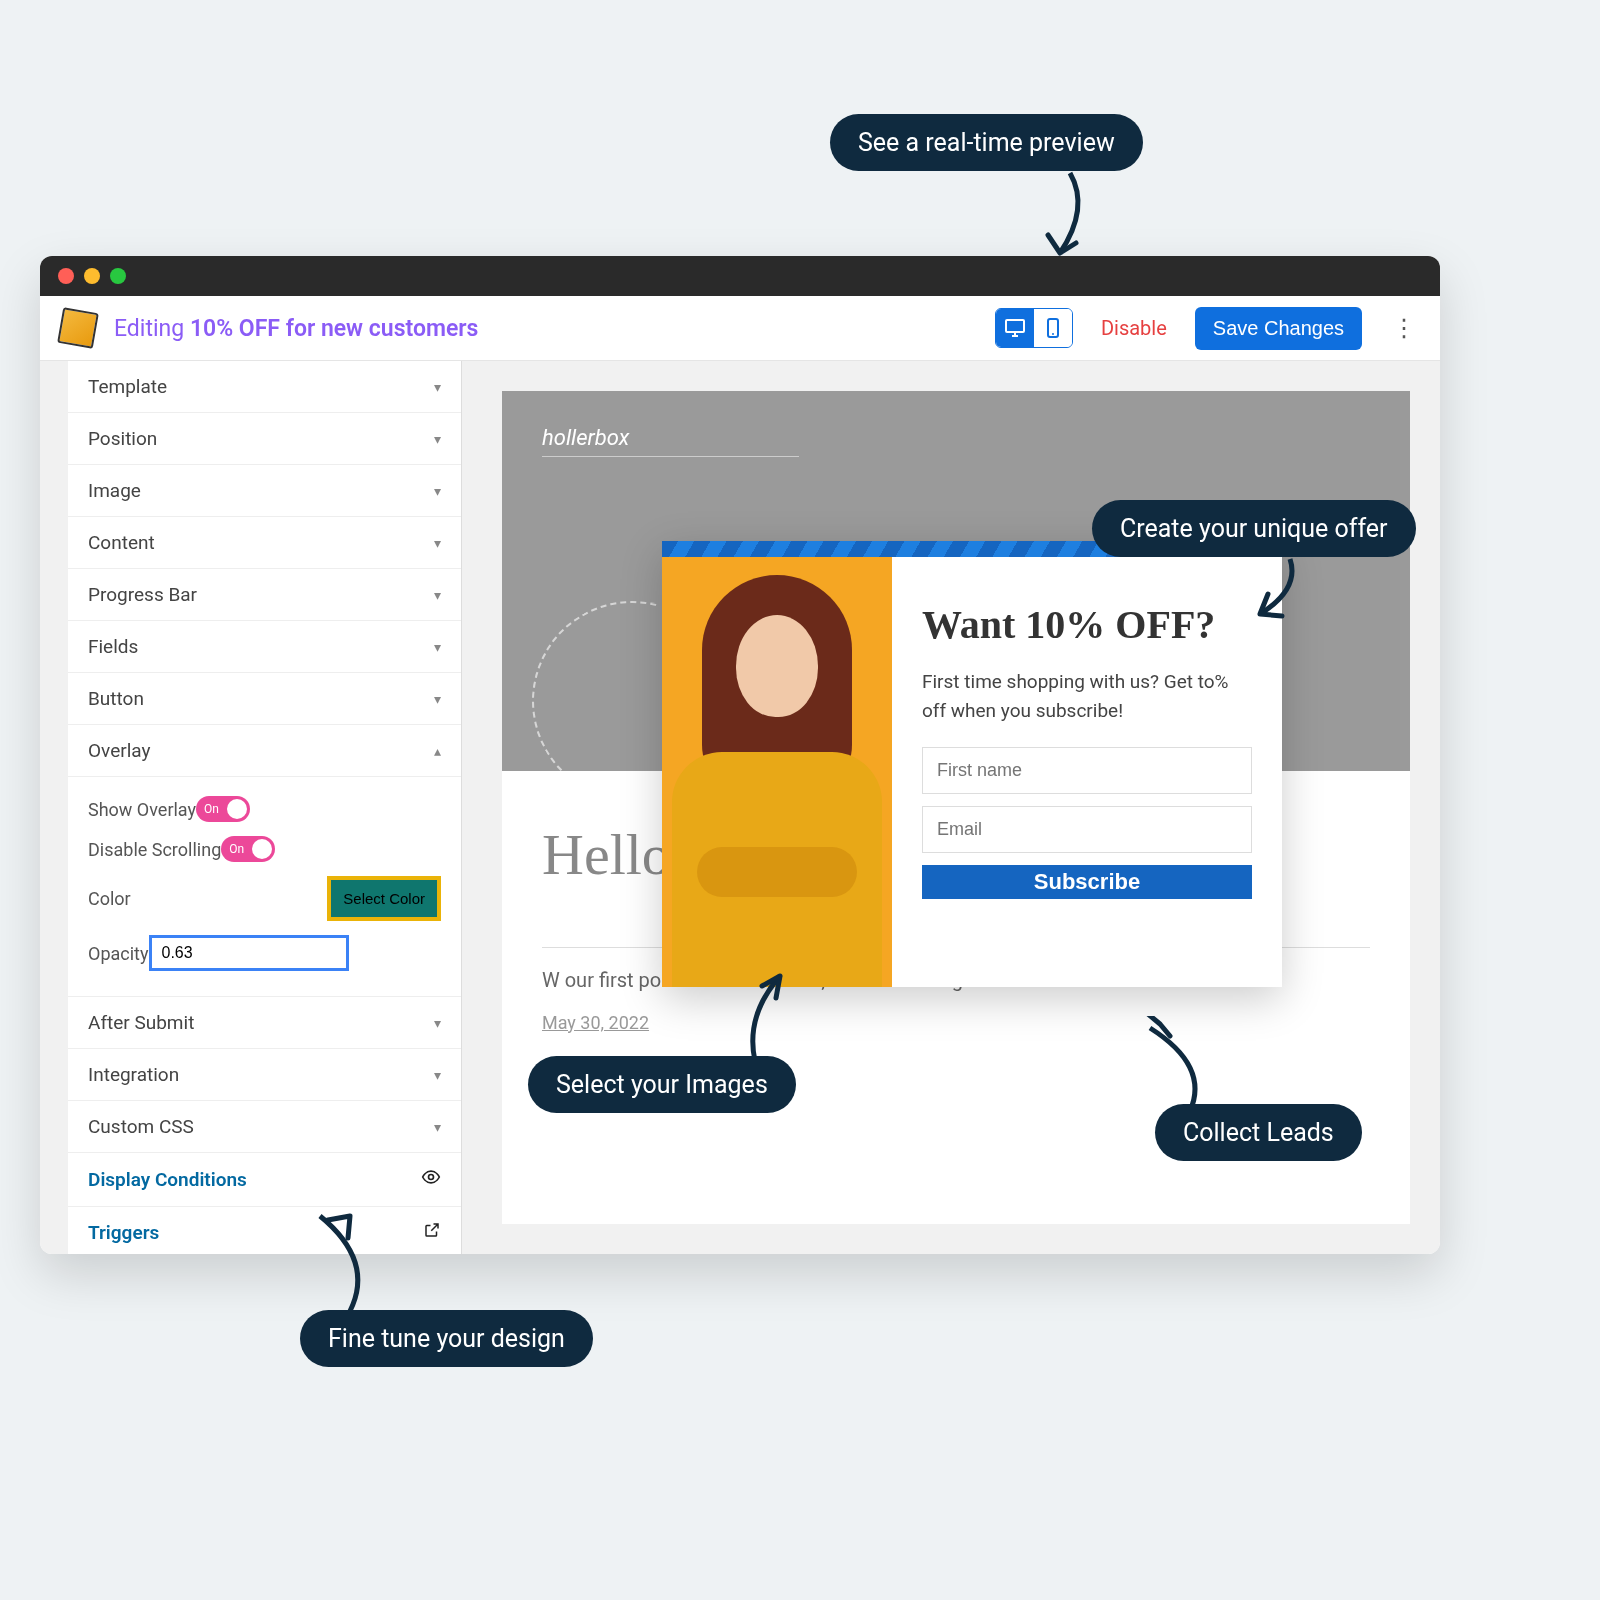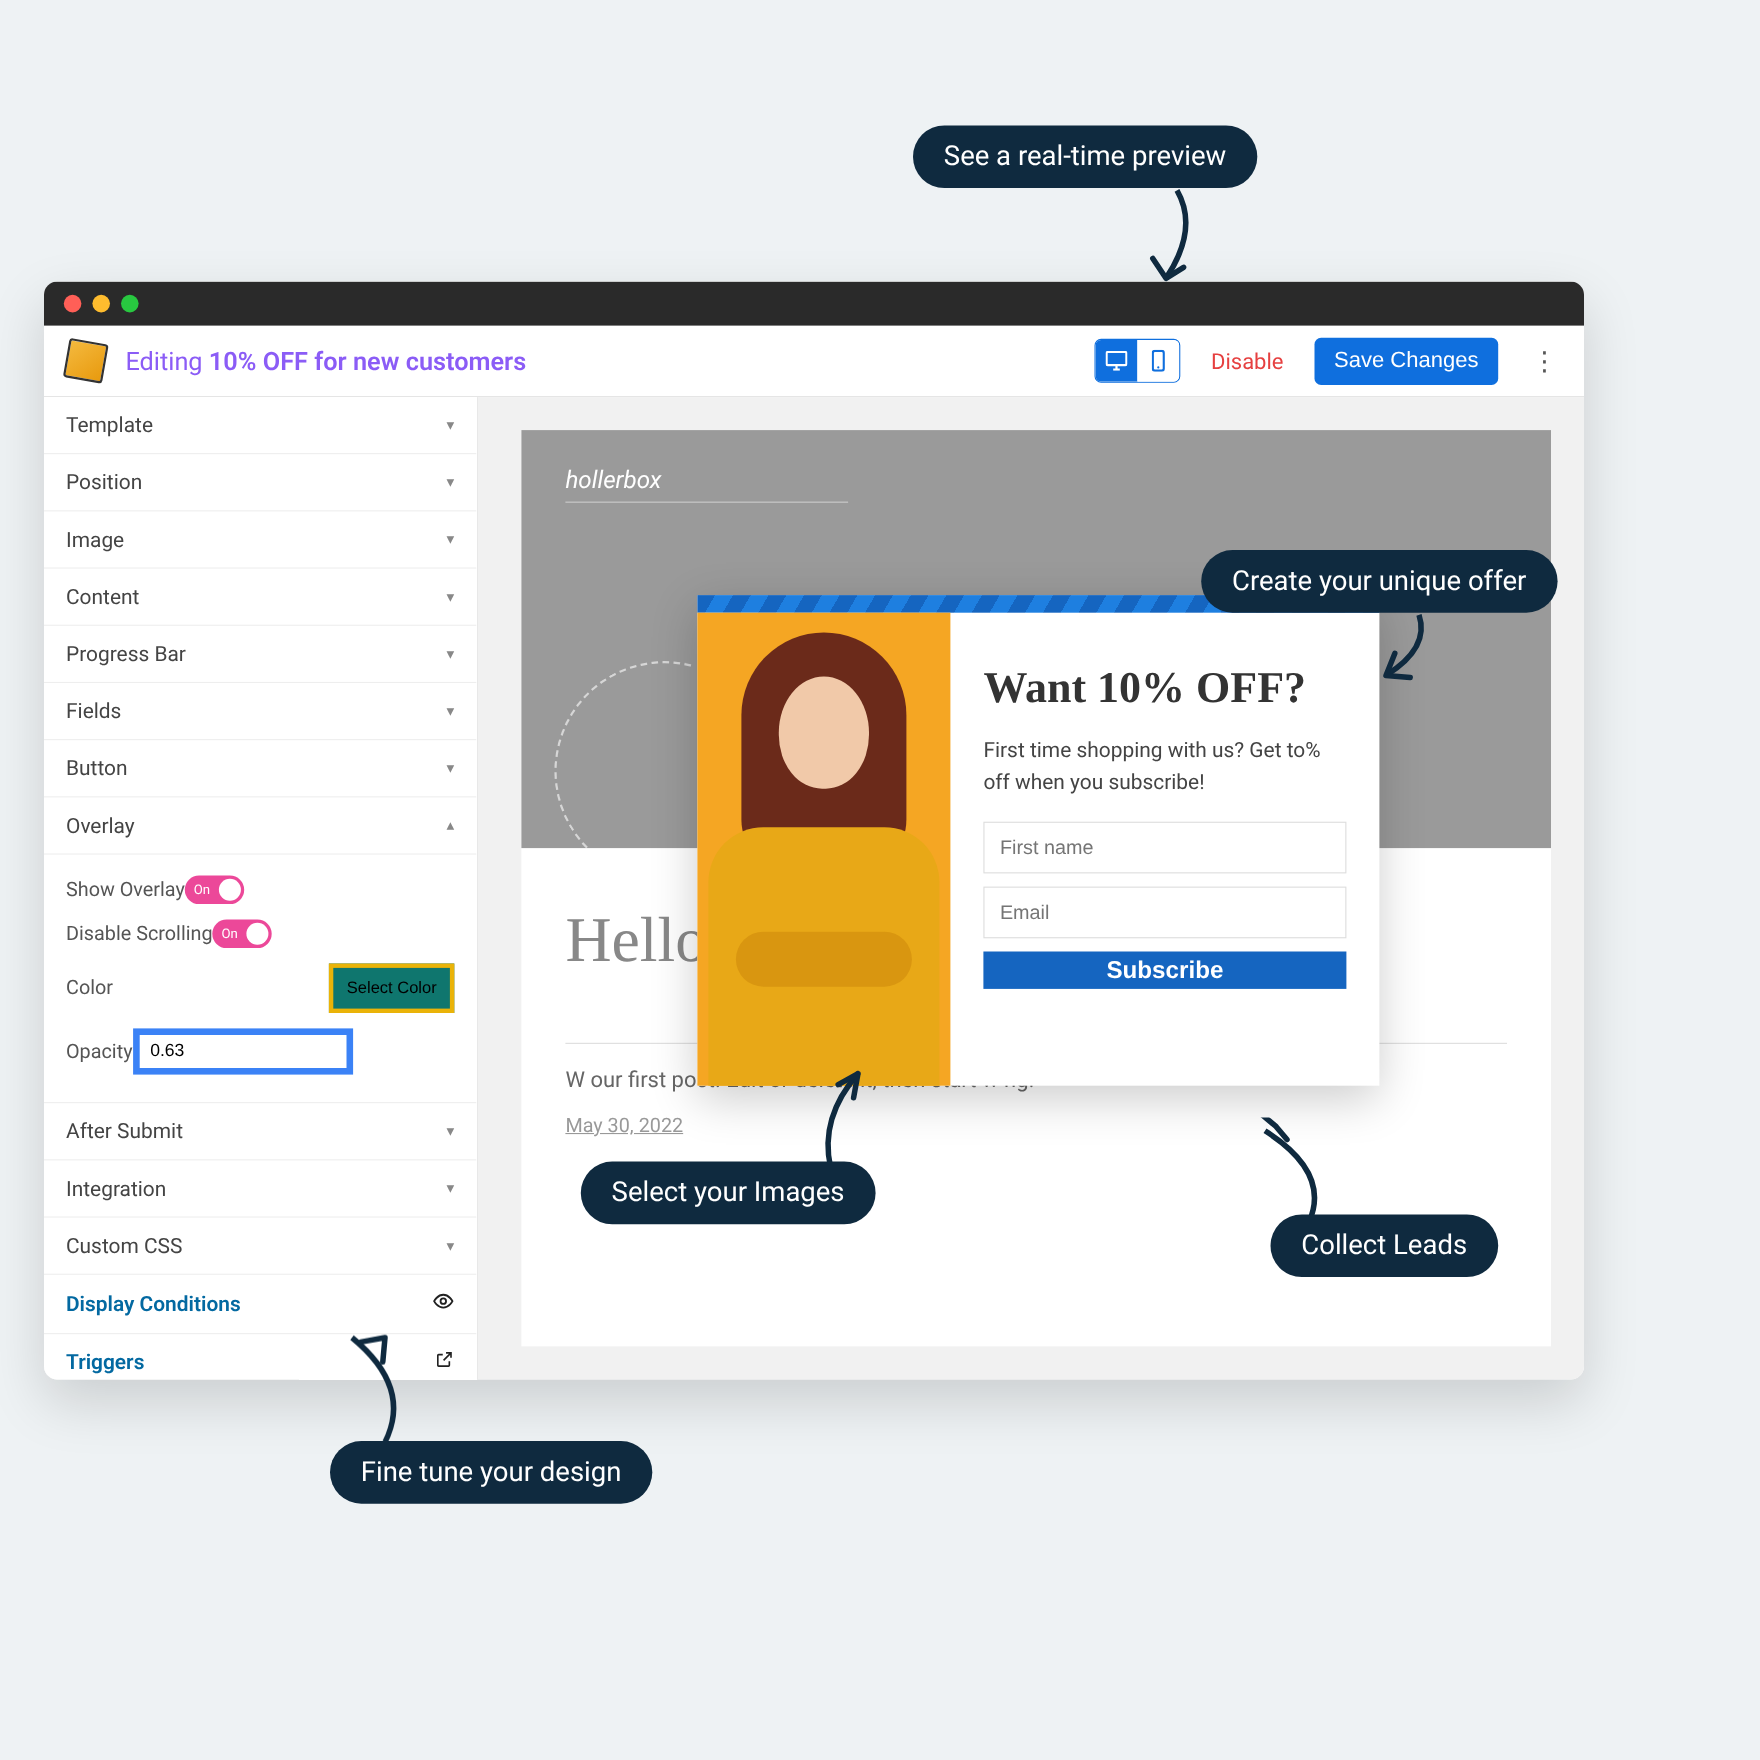--- a/index.html
+++ b/index.html
@@ -103,20 +103,21 @@
   display: flex;
   height: calc(100% - 105px);
   background: #f1f1f1;
 }
 .sidebar {
   width: 394px;
   background: #fff;
   height: 100%;
   overflow-y: auto;
   border-right: 1px solid #ddd;
+  margin-left: 28px;
 }
 .section {
   border-bottom: 1px solid #eee;
   padding: 14px 20px;
   display: flex;
   justify-content: space-between;
   align-items: center;
   cursor: pointer;
   font-size: 19px;
   color: #444;
@@ -161,21 +162,21 @@
 }
 .select-color {
   border: 4px solid #eab308;
   padding: 10px 12px;
   font-size: 15px;
   background: #0f766e;
   cursor: pointer;
   margin-left: auto;
 }
 .opacity-input {
-  border: 6px solid #3b82f6;
+  border: 3px solid #3b82f6;
   padding: 6px 10px;
   width: 200px;
   font-size: 16px;
 }
 
 
 .preview {
   flex: 1;
   padding: 30px 30px 30px 40px;
   position: relative;

